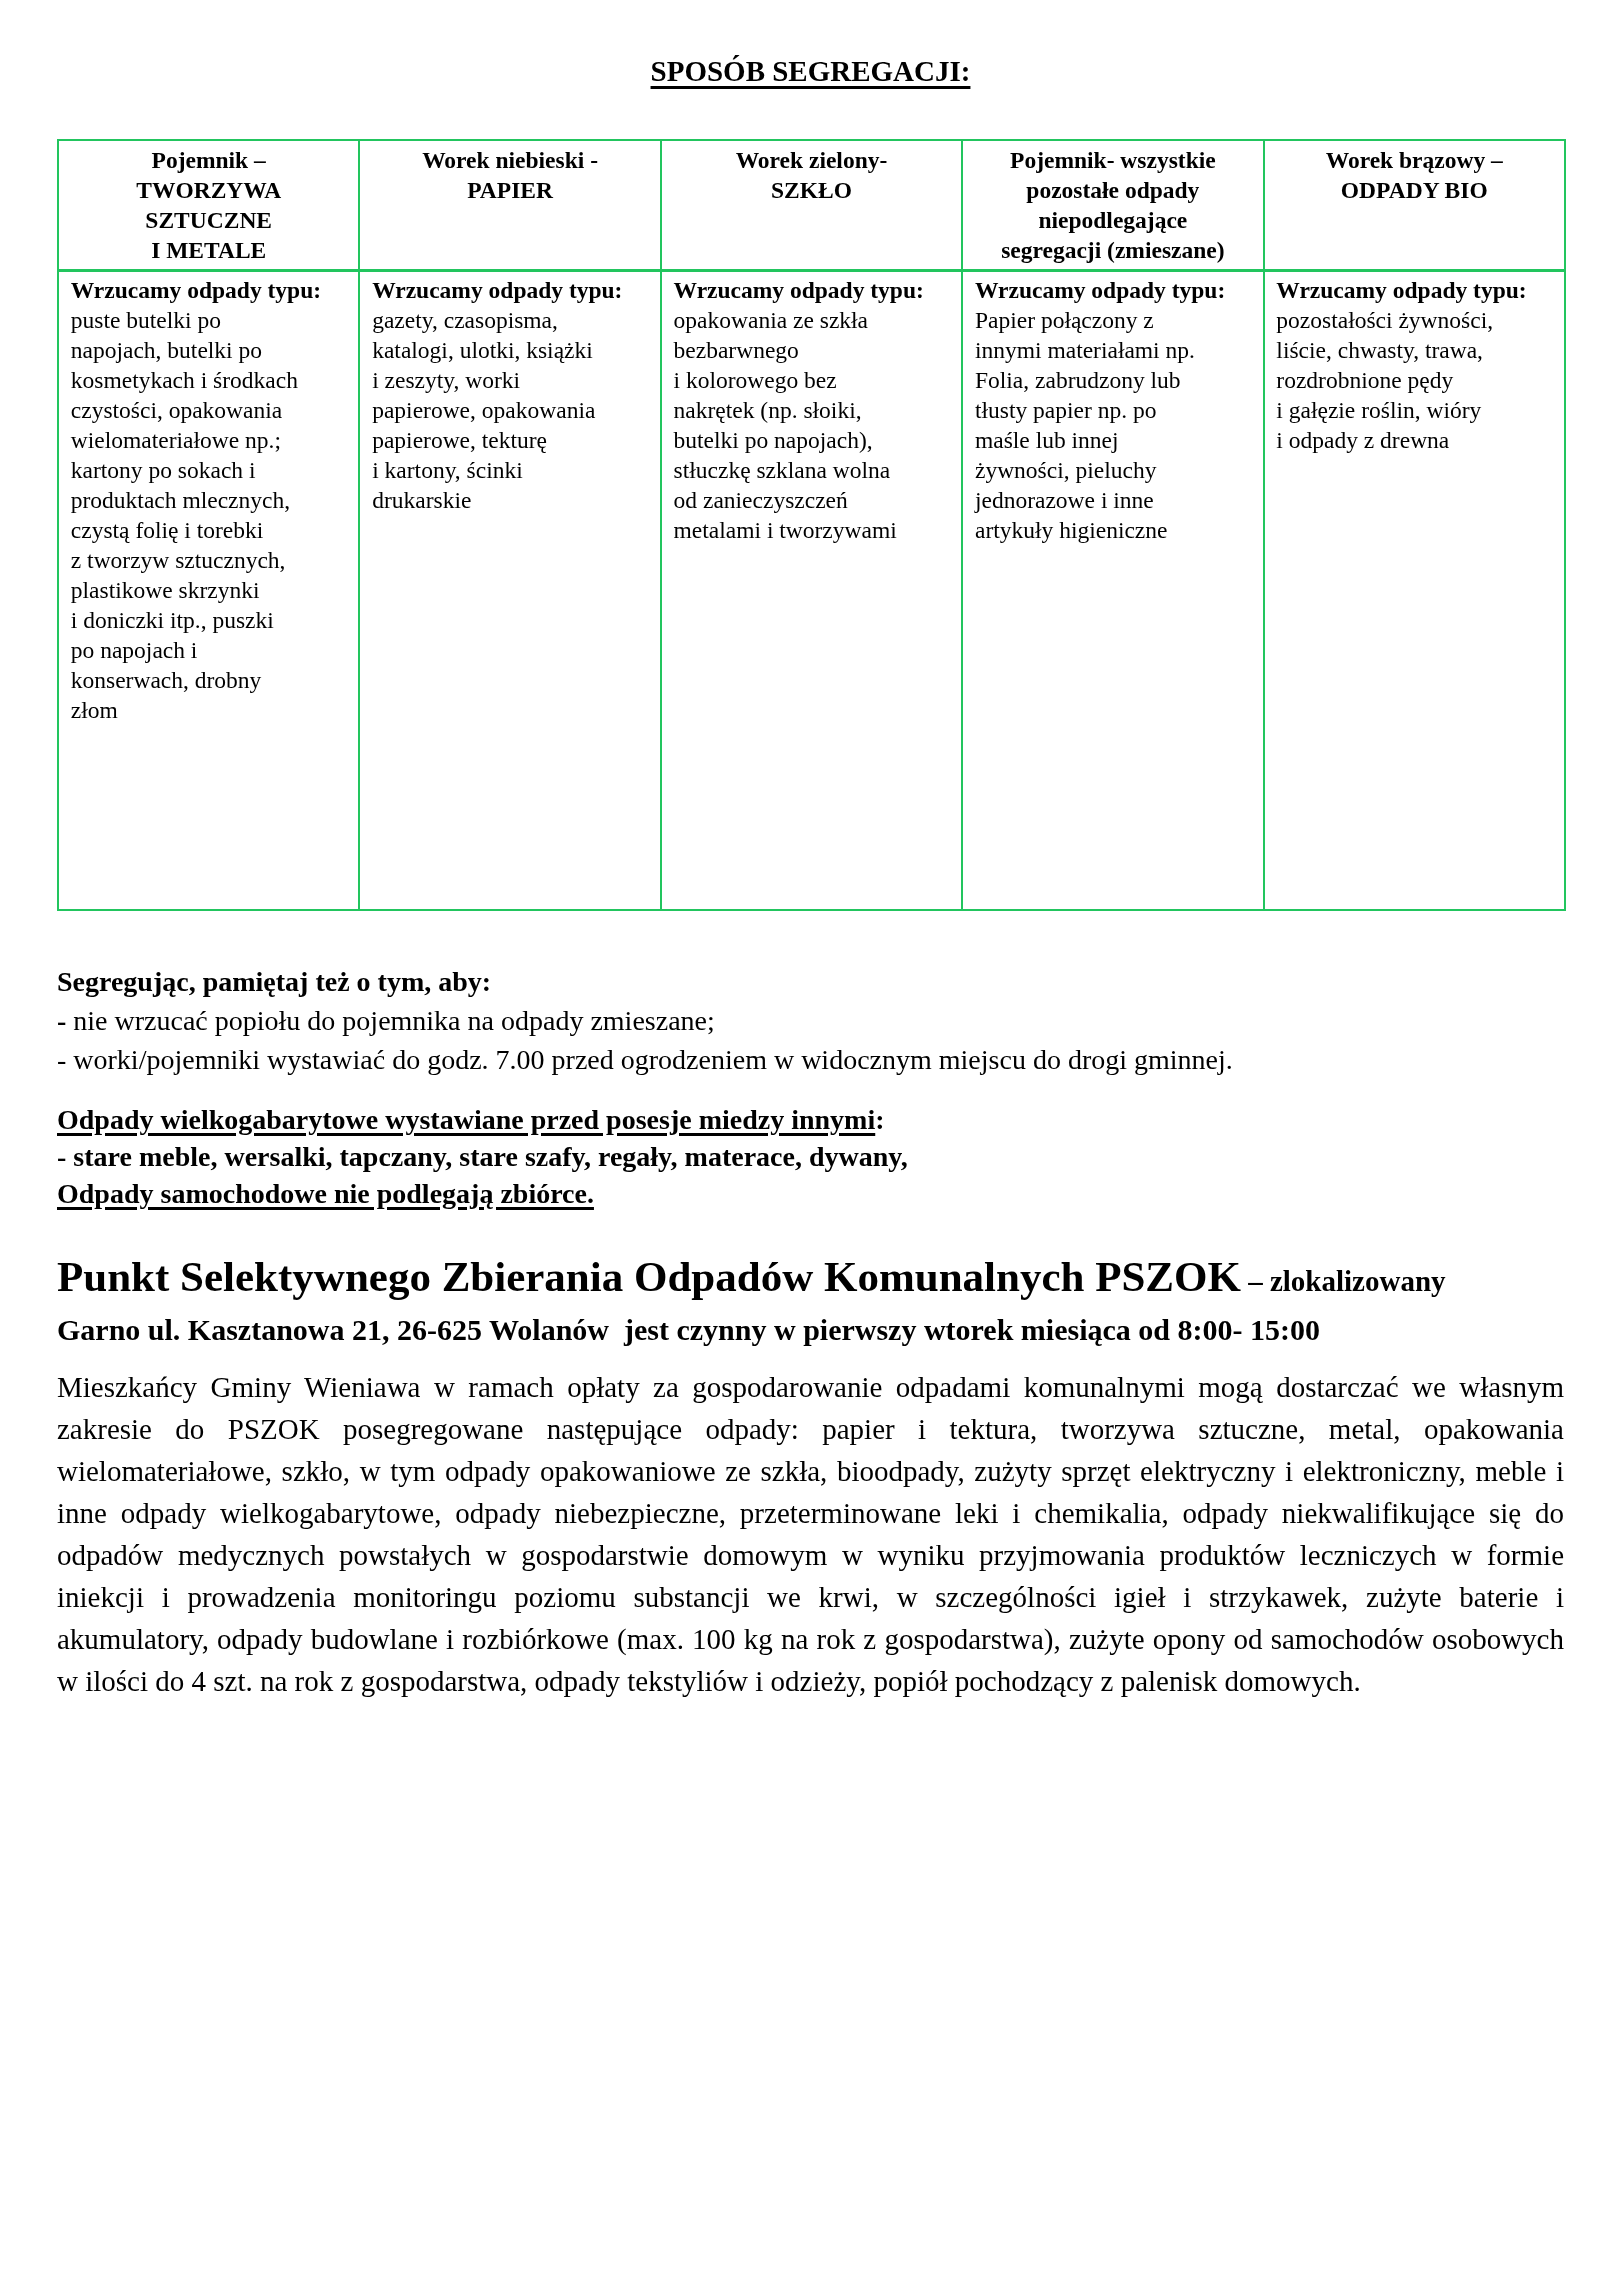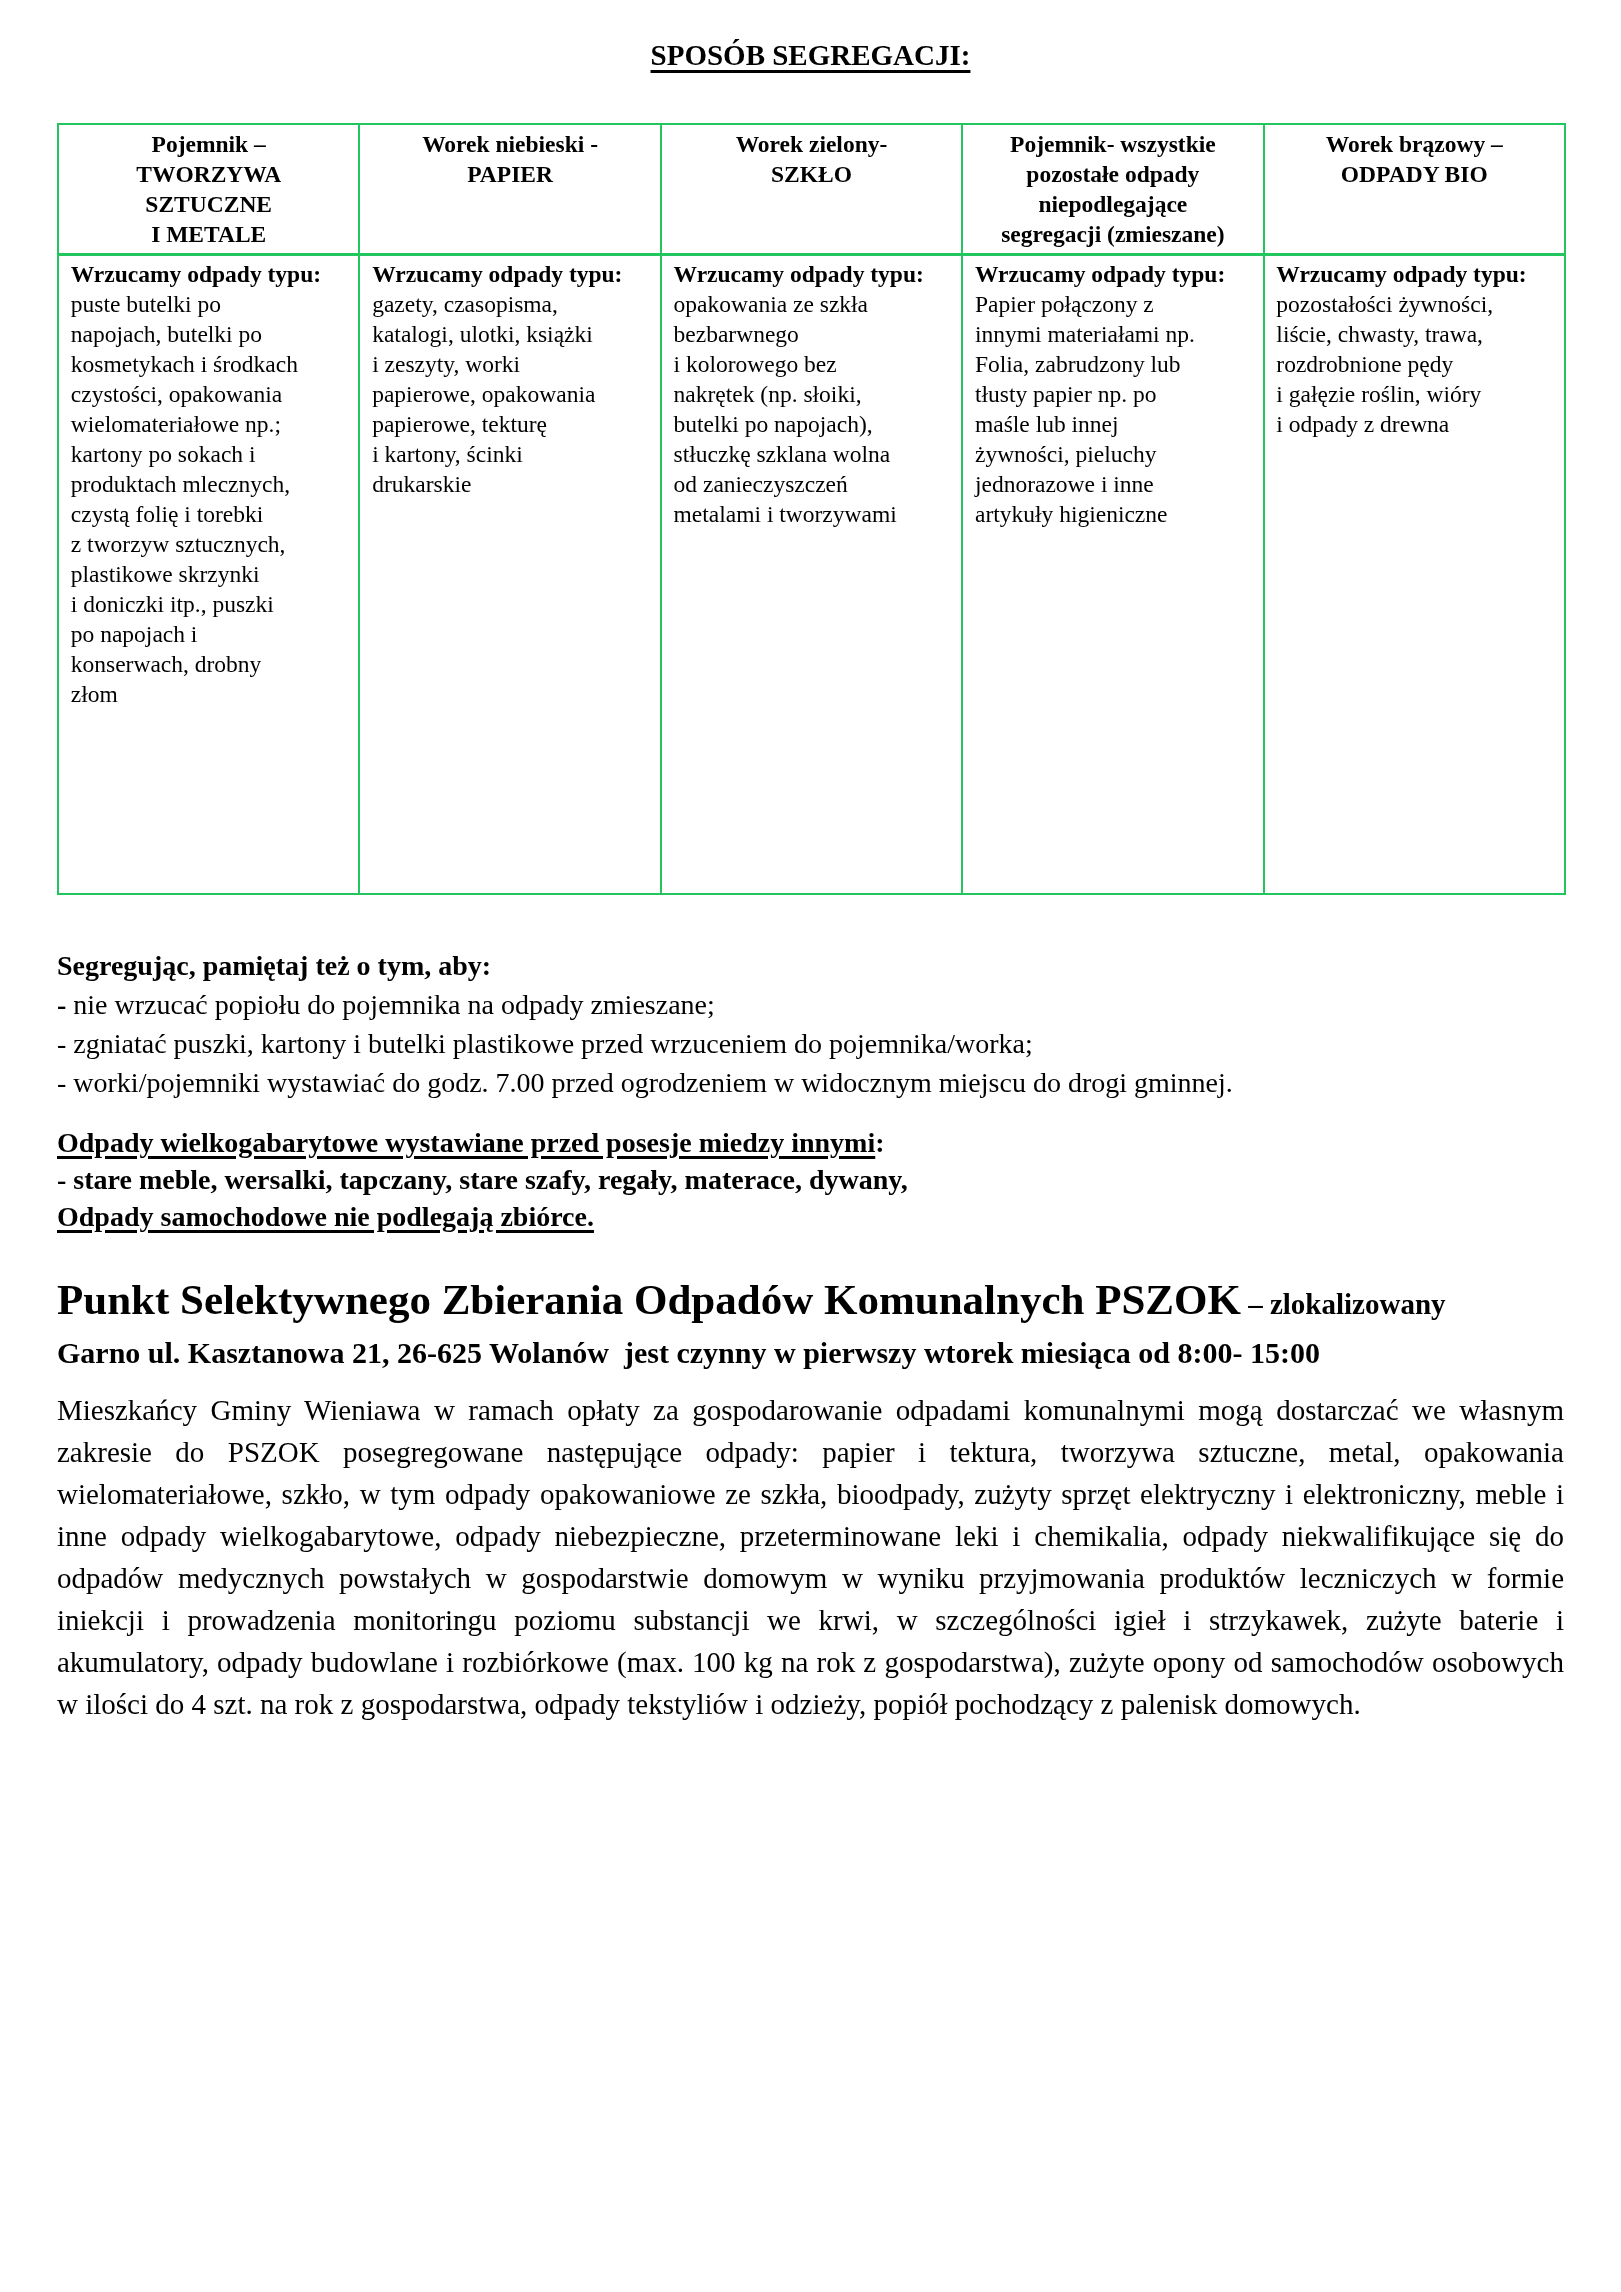--- a/index.html
+++ b/index.html
@@ -12,21 +12,21 @@
     color: #000000;
     font-family: "Liberation Serif", "DejaVu Serif", serif;
     box-sizing: border-box;
     padding: 39px 57px 0 57px;
     overflow: hidden;
   }
   .title {
     text-align: center;
     font-size: 29px;
     font-weight: bold;
-    margin: 0 0 51px 0;
+    margin: 16px 0 51px 0;
   }
   .title .u {
     text-decoration: underline;
     text-decoration-thickness: 2.9px;
     text-underline-offset: 4.9px;
   }
   table.seg {
     border-collapse: collapse;
     table-layout: fixed;
     width: 1509px;
@@ -162,21 +162,20 @@
 i gałęzie roślin, wióry
 i odpady z drewna</span>
         </td>
       </tr>
     </tbody>
   </table>
 
   <div class="reminders">
     <div class="reminders-heading">Segregując, pamiętaj też o tym, aby:</div>
     <div class="reminder-line"><span class="dash-bold">-</span><span> nie wrzucać popiołu do pojemnika na odpady zmieszane;</span></div>
-    <div class="reminder-line"><span>-</span><span> zgniatać puszki, kartony i butelki plastikowe przed wrzuceniem do pojemnika/worka;</span></div>
     <div class="reminder-line"><span>-</span><span> worki/pojemniki wystawiać do godz. 7.00 przed ogrodzeniem w widocznym miejscu do drogi gminnej.</span></div>
   </div>
 
   <div class="bulky">
     <div class="bulky-heading"><span class="u">Odpady wielkogabarytowe wystawiane przed posesje miedzy innymi</span><span>:</span></div>
     <div class="bulky-line">-  stare meble, wersalki, tapczany, stare szafy, regały, materace, dywany,</div>
     <div class="bulky-note">Odpady samochodowe nie podlegają zbiórce.</div>
   </div>
 
   <div class="pszok-heading"><span>Punkt Selektywnego Zbierania Odpadów Komunalnych PSZOK</span><span class="pszok-suffix"> – zlokalizowany</span></div>

